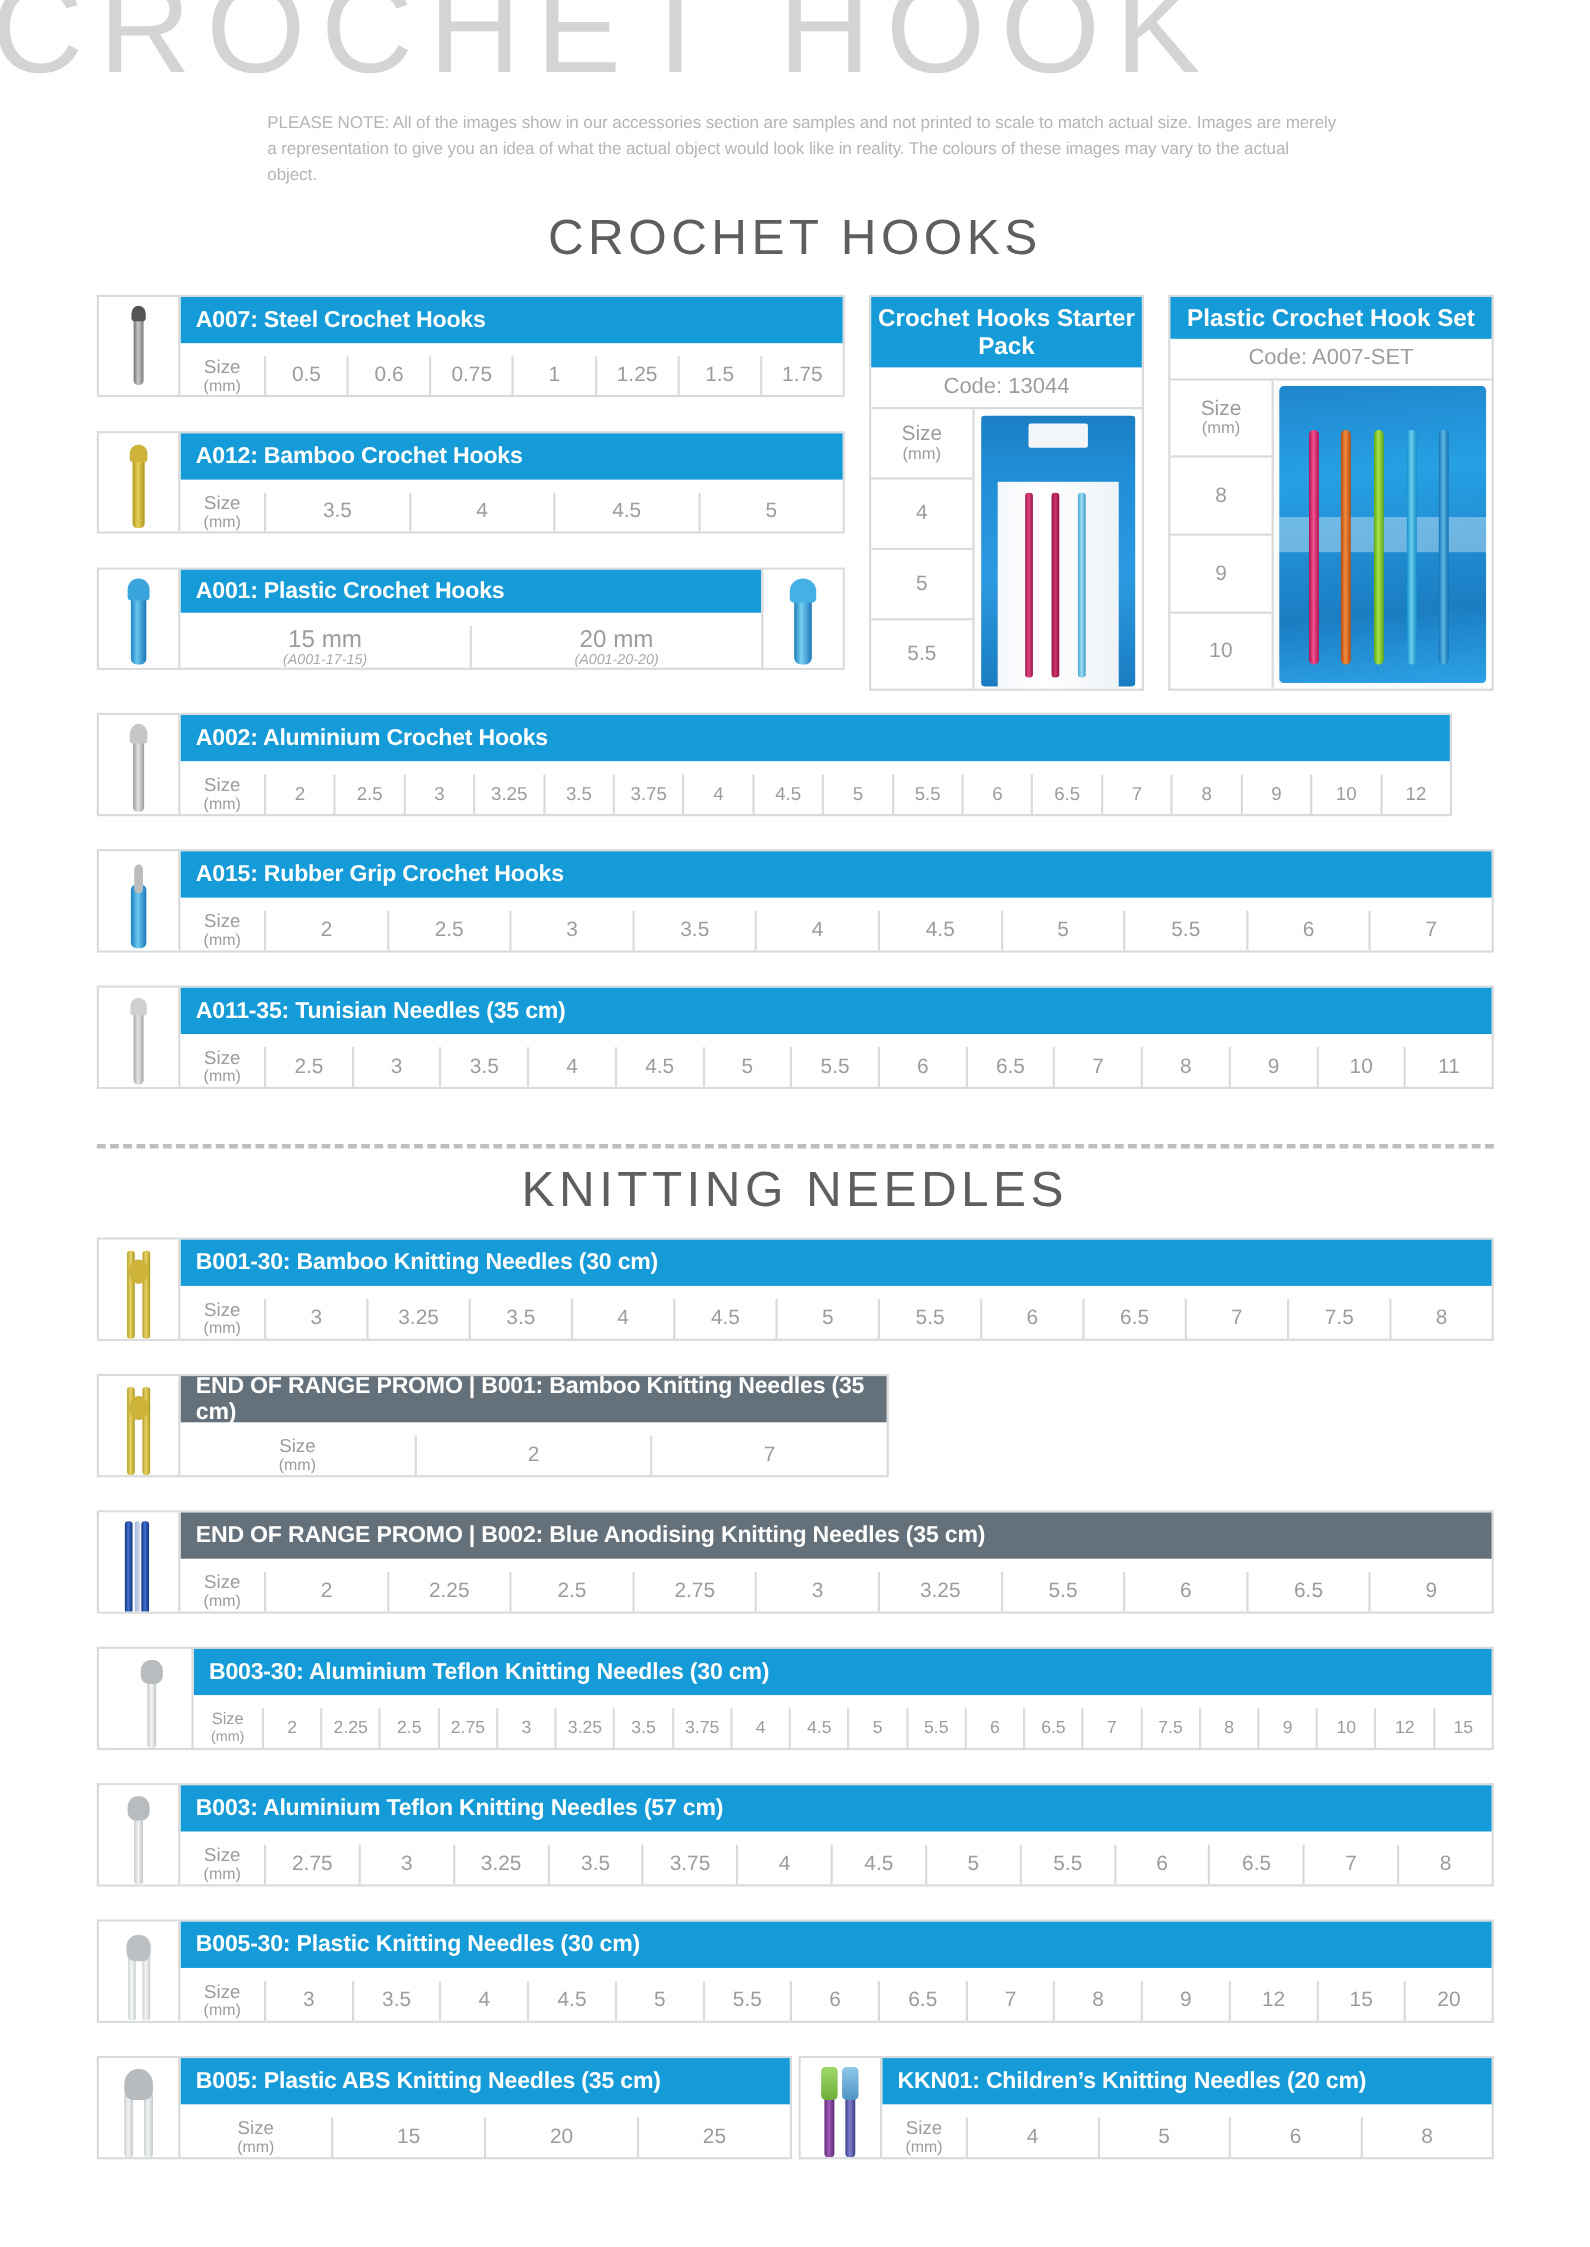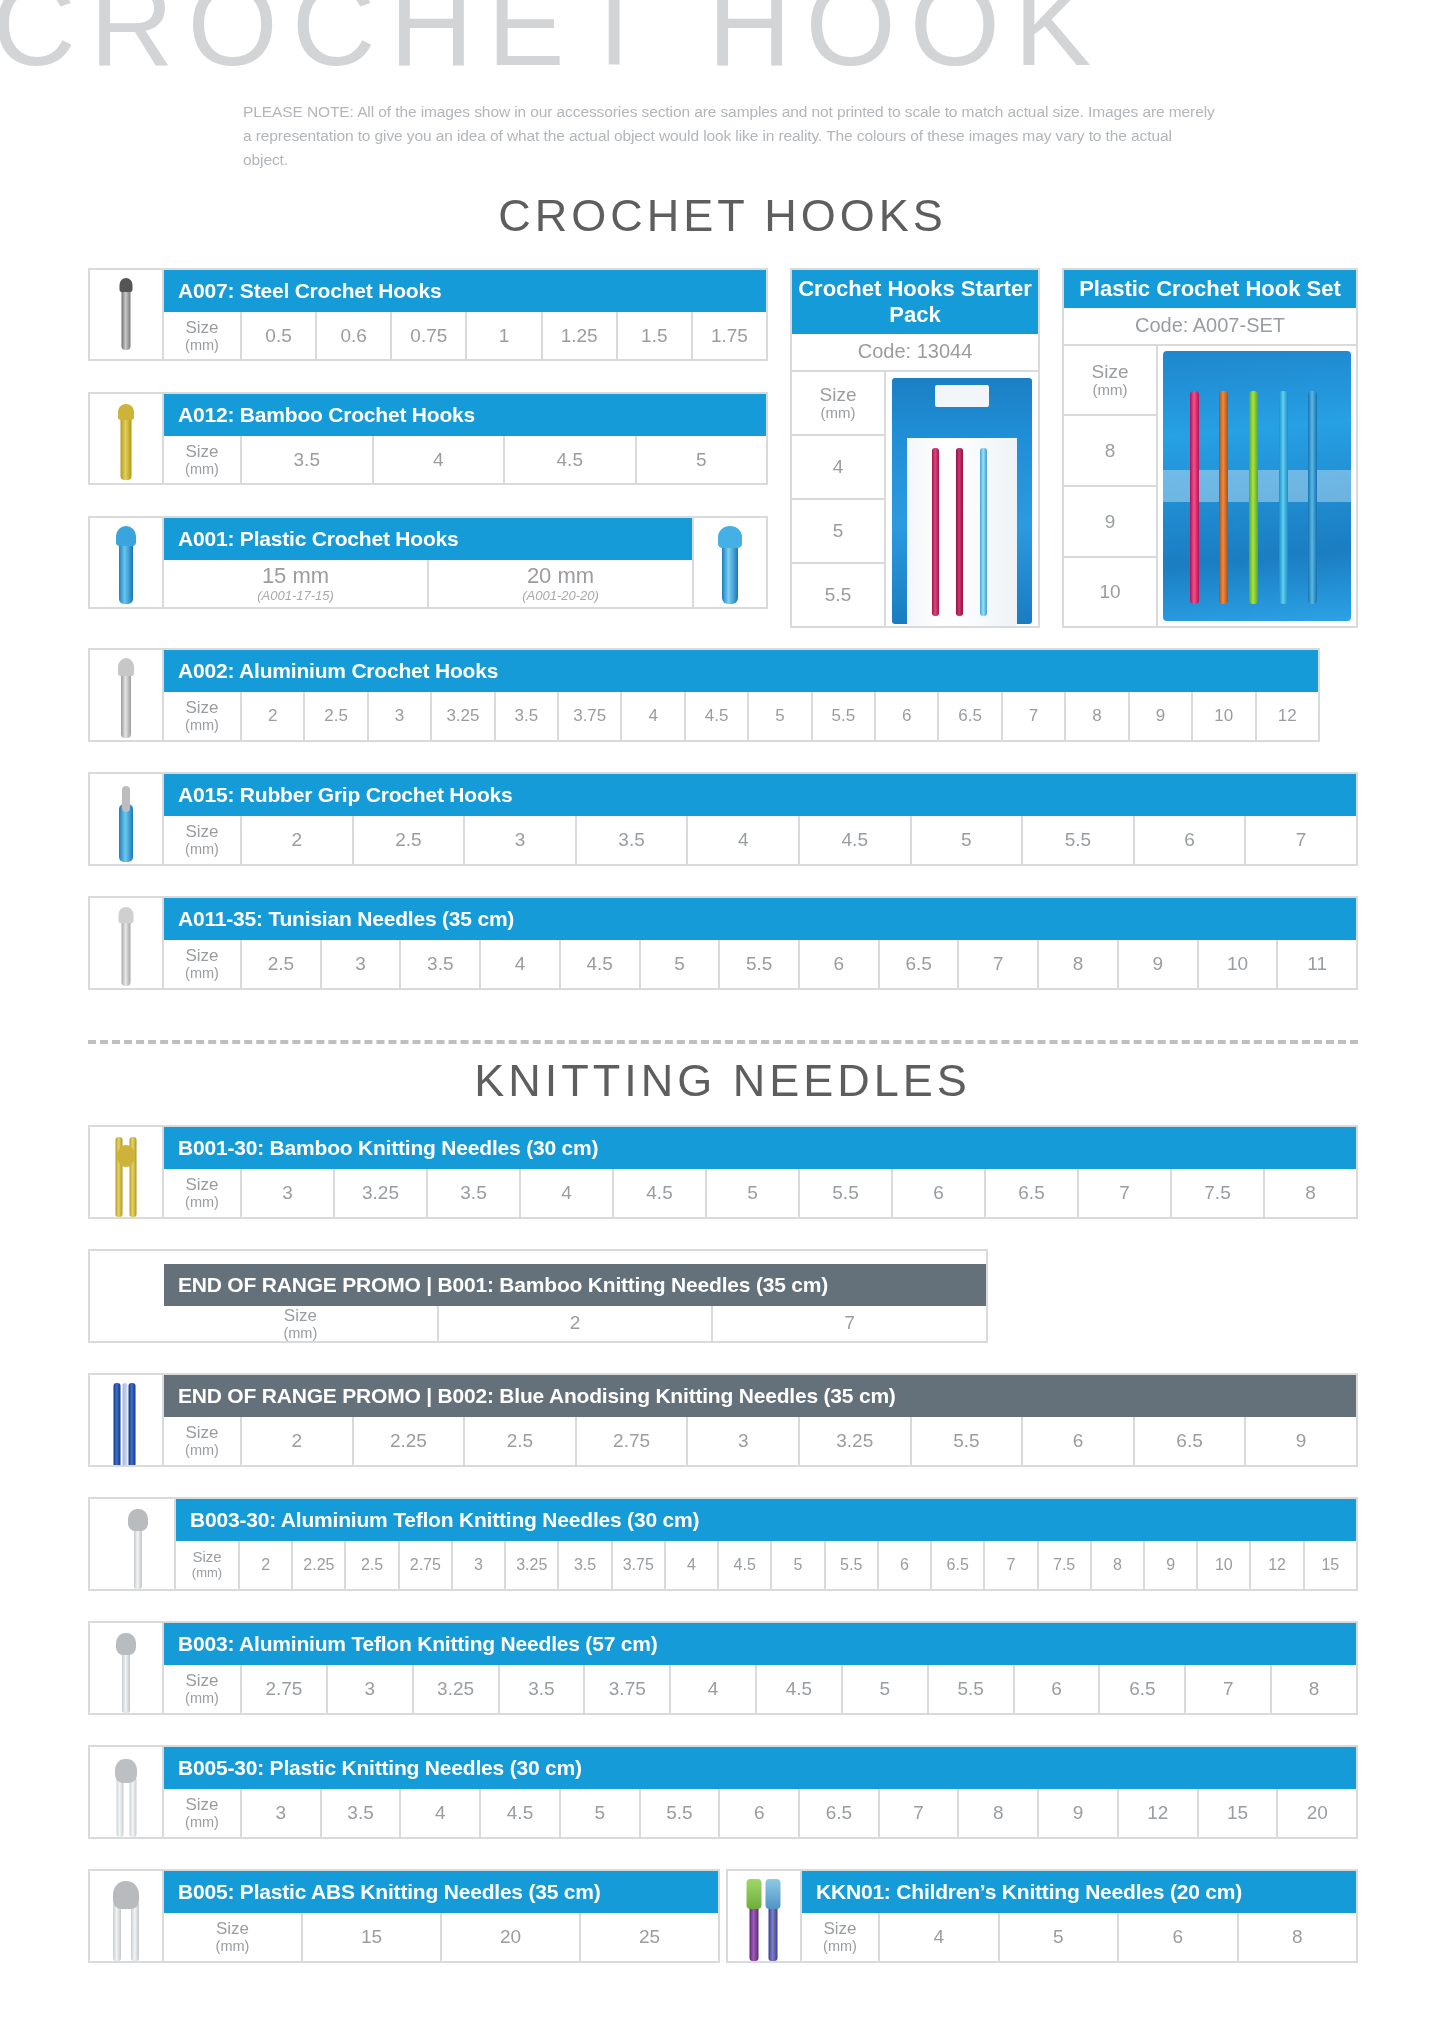--- a/index.html
+++ b/index.html
@@ -86,20 +86,21 @@
   }
   .thumb-right {
     border-right: none;
     border-left: 2px solid #d8dadc;
   }
   .block-body {
     flex: 1 1 auto;
     display: flex;
     flex-direction: column;
     min-width: 0;
+    gap: 12px;
   }
   .bar {
     background: #159bd7;
     color: #fff;
     font-weight: bold;
     font-size: 21px;
     letter-spacing: -0.2px;
     display: flex;
     align-items: center;
     padding-left: 14px;
@@ -455,21 +456,21 @@
       <div class="cell">5.5</div>
       <div class="cell">6</div>
       <div class="cell">6.5</div>
       <div class="cell">7</div>
       <div class="cell">7.5</div>
       <div class="cell">8</div>
     </div>
   </div>
 </div>
 
-<div class="block" style="left:88px; top:1249px; width:900px; height:94px;align-items:flex-end;">
+<div class="block" style="left:88px; top:1249px; width:720px; height:94px;">
   <div class="thumb">
     <div class="hook" style="top:10px;left:40%;width:7px;height:80px;background:linear-gradient(90deg,#b49b24,#e6d469 45%,#b09718);border-radius:3px;"></div>
     <div class="hook" style="top:10px;left:60%;width:7px;height:80px;background:linear-gradient(90deg,#b49b24,#e6d469 45%,#b09718);border-radius:3px;"></div>
     <div class="hook" style="top:18px;left:50%;width:18px;height:22px;background:#cdb33a;border-radius:50%;"></div>
   </div>
   <div class="block-body">
     <div class="bar promo">END OF RANGE PROMO | B001: Bamboo Knitting Needles (35 cm)</div>
     <div class="sizes">
       <div class="cell label" style="flex:1 1 0;">
         <span>Size</span>

